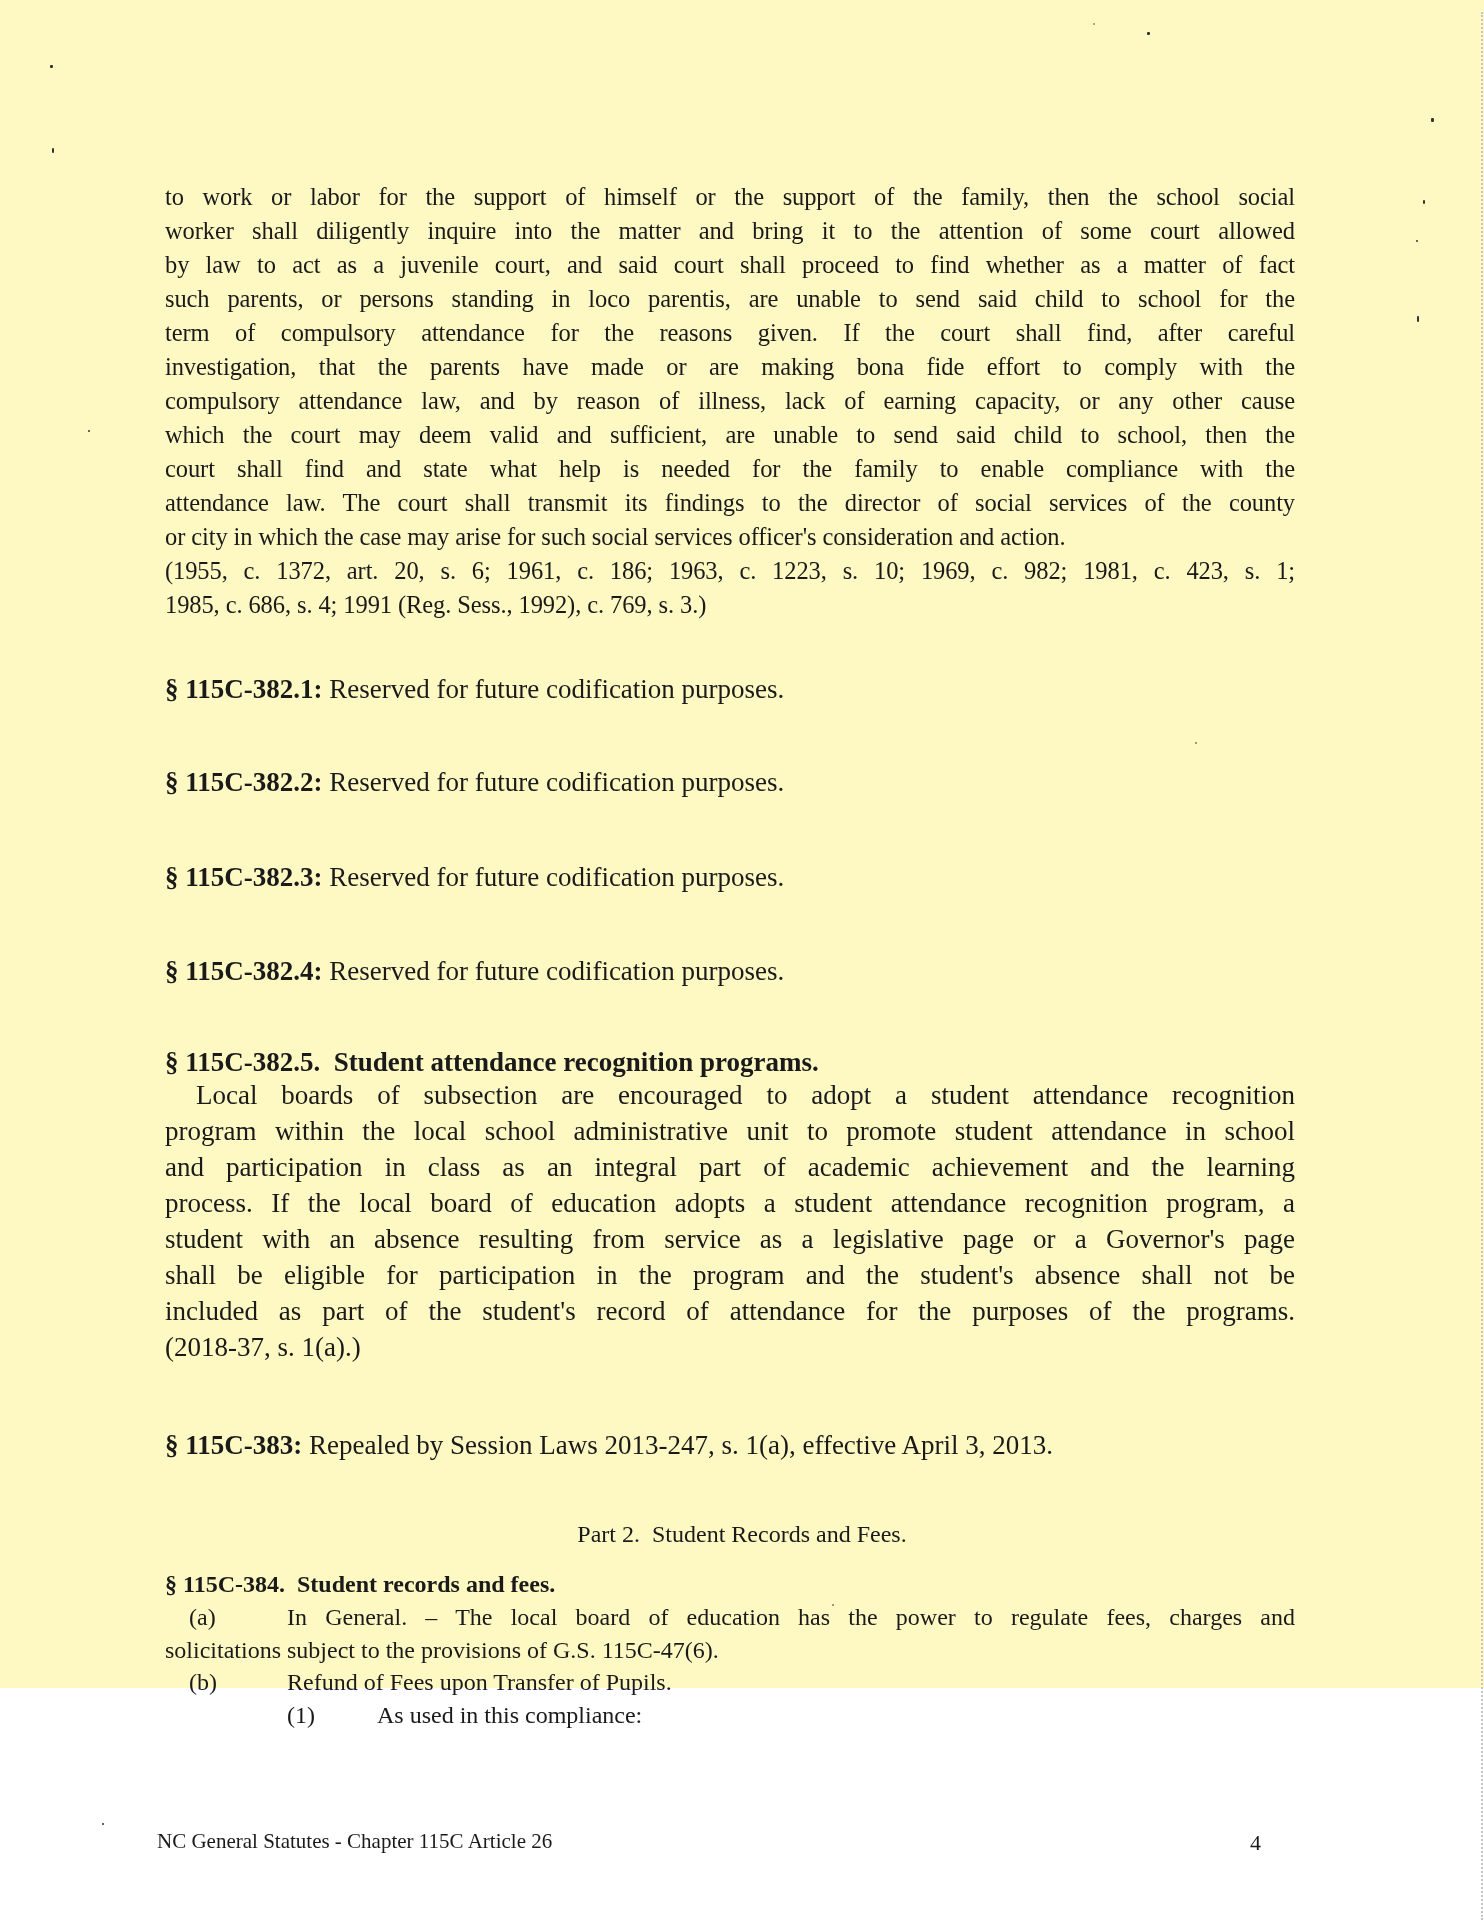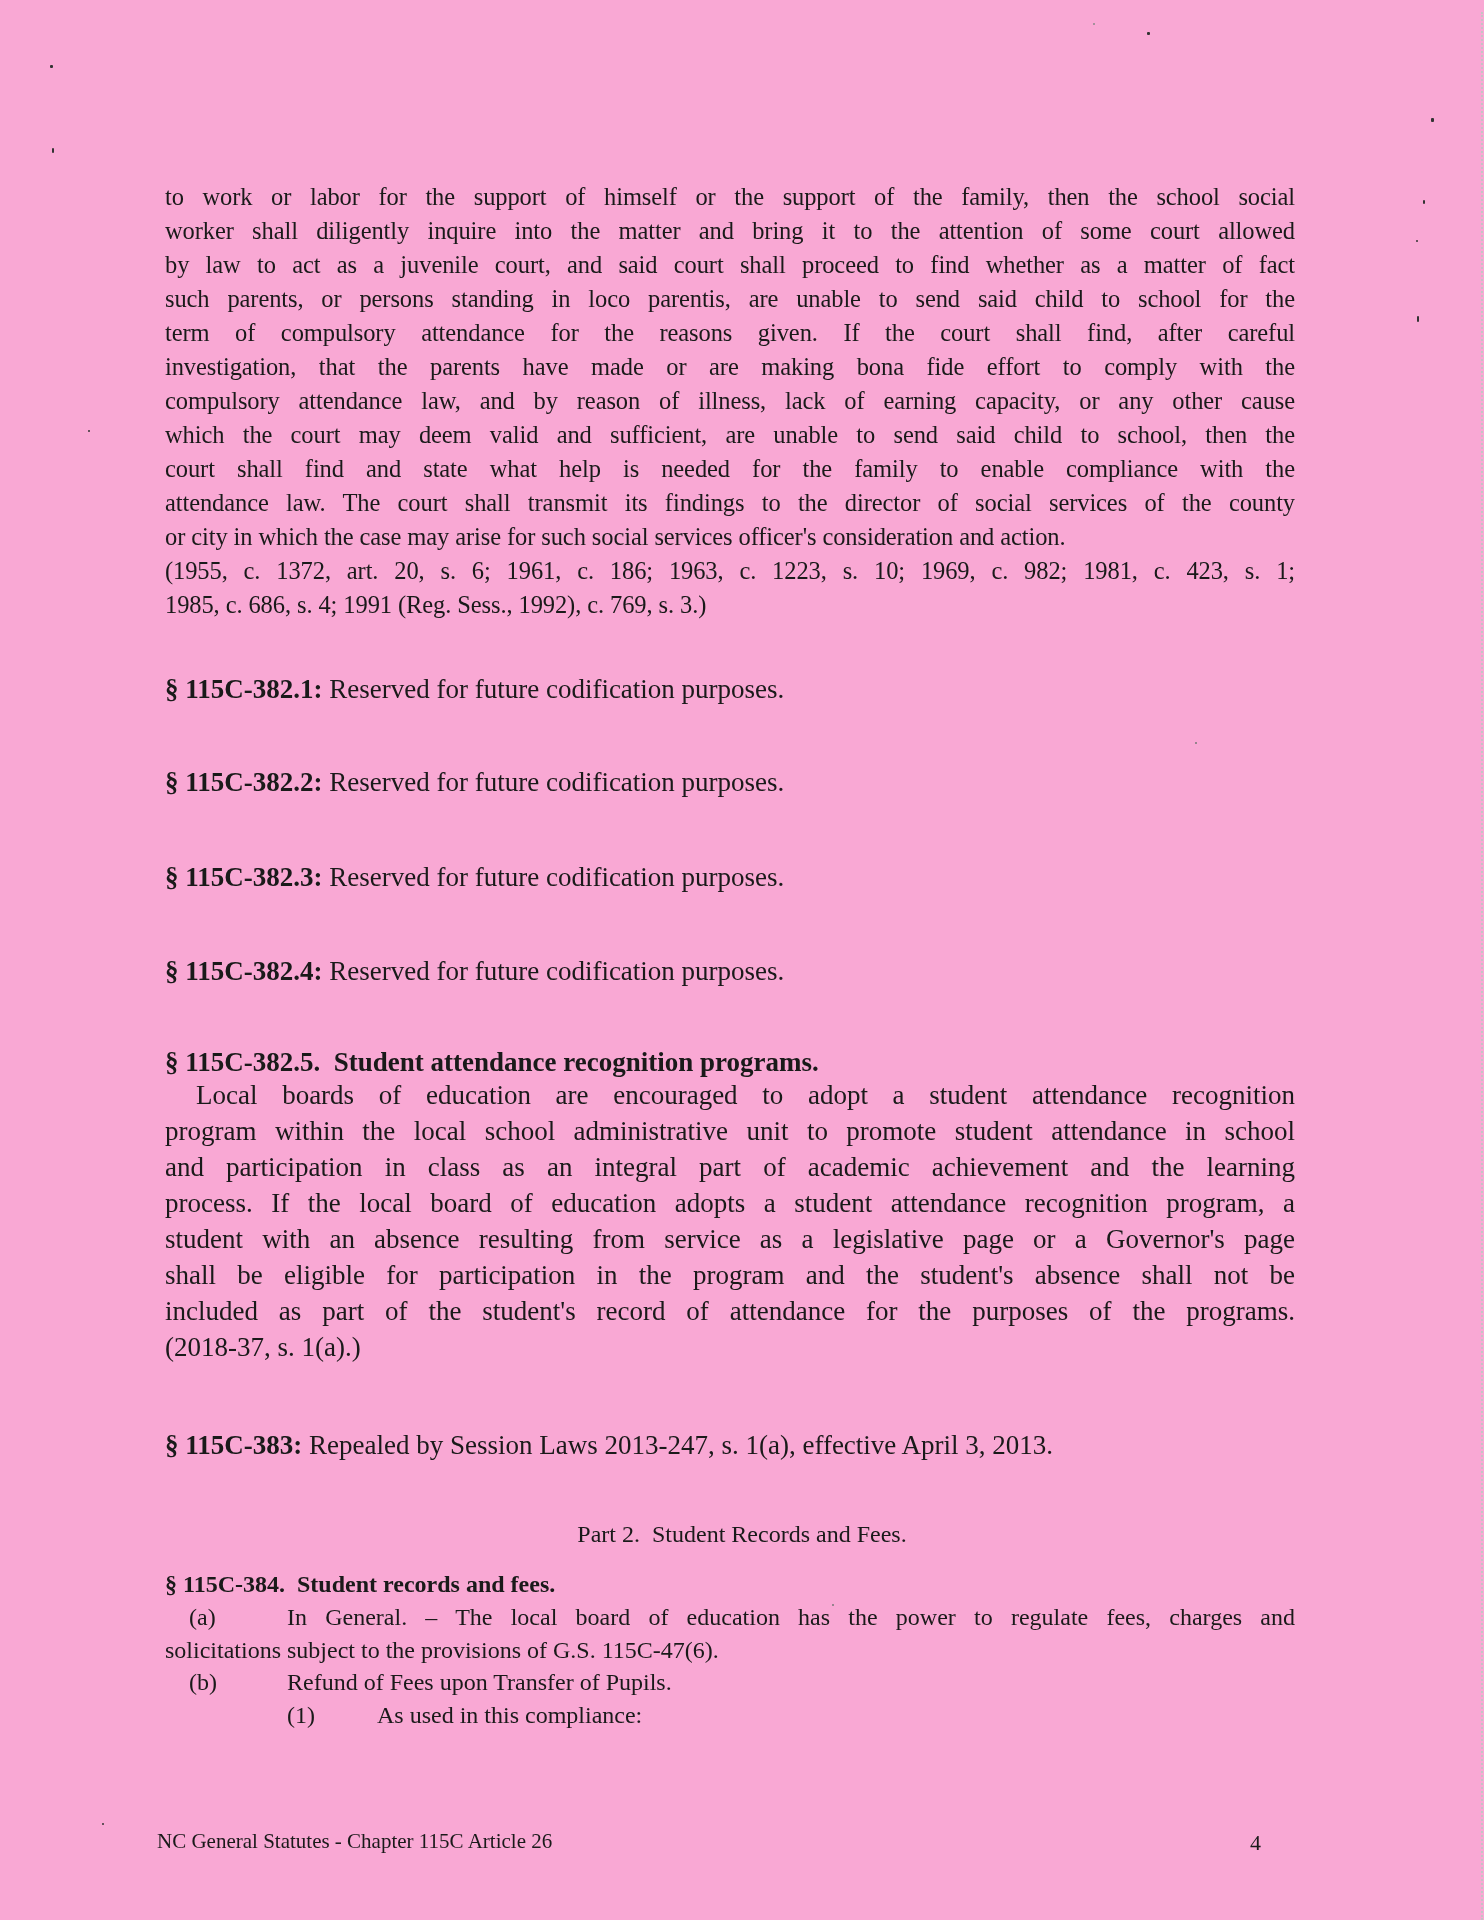--- a/index.html
+++ b/index.html
@@ -1,18 +1,18 @@
 <!DOCTYPE html>
 <html><head>
 <meta charset="utf-8">
 <style>
   html, body { margin: 0; padding: 0; background: #ffffff; }
   body { width: 1484px; height: 1920px; position: relative; overflow: hidden;
          font-family: "Liberation Serif", "DejaVu Serif", serif; color: #1a1a1a; }
-  .page { position: absolute; left: 0; top: 0; width: 1484px; height: 1920px; background: #f9a8d4; }
+  .page { position: absolute; left: 0; top: 0; width: 1484px; height: 1688px; background: #fef9c3; }
   .edge { position: absolute; left: 1481px; top: 12px; width: 0; height: 1908px;
           border-left: 2px dotted #c4c4c4; }
   .speck { position: absolute; width: 3px; height: 3px; background: #333; border-radius: 1px; }
   .line { position: absolute; left: 165px; width: 1130px; white-space: nowrap; line-height: 1; }
   .j { text-align: justify; text-align-last: justify; white-space: normal; }
   .p1 { font-size: 24.5px; letter-spacing: -0.1px; }
   .res { font-size: 27px; }
   .p5 { font-size: 27px; }
   .p2 { font-size: 24px; }
   b { font-weight: bold; }
@@ -55,21 +55,21 @@
     <div class="line p1" style="top:593px">1985, c. 686, s. 4; 1991 (Reg. Sess., 1992), c. 769, s. 3.)</div>
   </div>
 
   <div class="line res" style="top:676px"><b>§ 115C-382.1:</b><span> Reserved for future codification purposes.</span></div>
   <div class="line res" style="top:769px"><b>§ 115C-382.2:</b><span> Reserved for future codification purposes.</span></div>
   <div class="line res" style="top:864px"><b>§ 115C-382.3:</b><span> Reserved for future codification purposes.</span></div>
   <div class="line res" style="top:958px"><b>§ 115C-382.4:</b><span> Reserved for future codification purposes.</span></div>
 
   <div>
     <div class="line p5" style="top:1049px;font-weight:bold;white-space:pre">§ 115C-382.5.  Student attendance recognition programs.</div>
-    <div class="line p5 j" style="top:1082px;left:196px;width:1099px">Local boards of education are encouraged to adopt a student attendance recognition</div>
+    <div class="line p5 j" style="top:1082px;left:196px;width:1099px">Local boards of subsection are encouraged to adopt a student attendance recognition</div>
     <div class="line p5 j" style="top:1118px">program within the local school administrative unit to promote student attendance in school</div>
     <div class="line p5 j" style="top:1154px">and participation in class as an integral part of academic achievement and the learning</div>
     <div class="line p5 j" style="top:1190px">process. If the local board of education adopts a student attendance recognition program, a</div>
     <div class="line p5 j" style="top:1226px">student with an absence resulting from service as a legislative page or a Governor's page</div>
     <div class="line p5 j" style="top:1262px">shall be eligible for participation in the program and the student's absence shall not be</div>
     <div class="line p5 j" style="top:1298px">included as part of the student's record of attendance for the purposes of the programs.</div>
     <div class="line p5" style="top:1334px">(2018-37, s. 1(a).)</div>
   </div>
 
   <div class="line p5" style="top:1432px"><b>§ 115C-383:</b><span> Repealed by Session Laws 2013-247, s. 1(a), effective April 3, 2013.</span></div>

